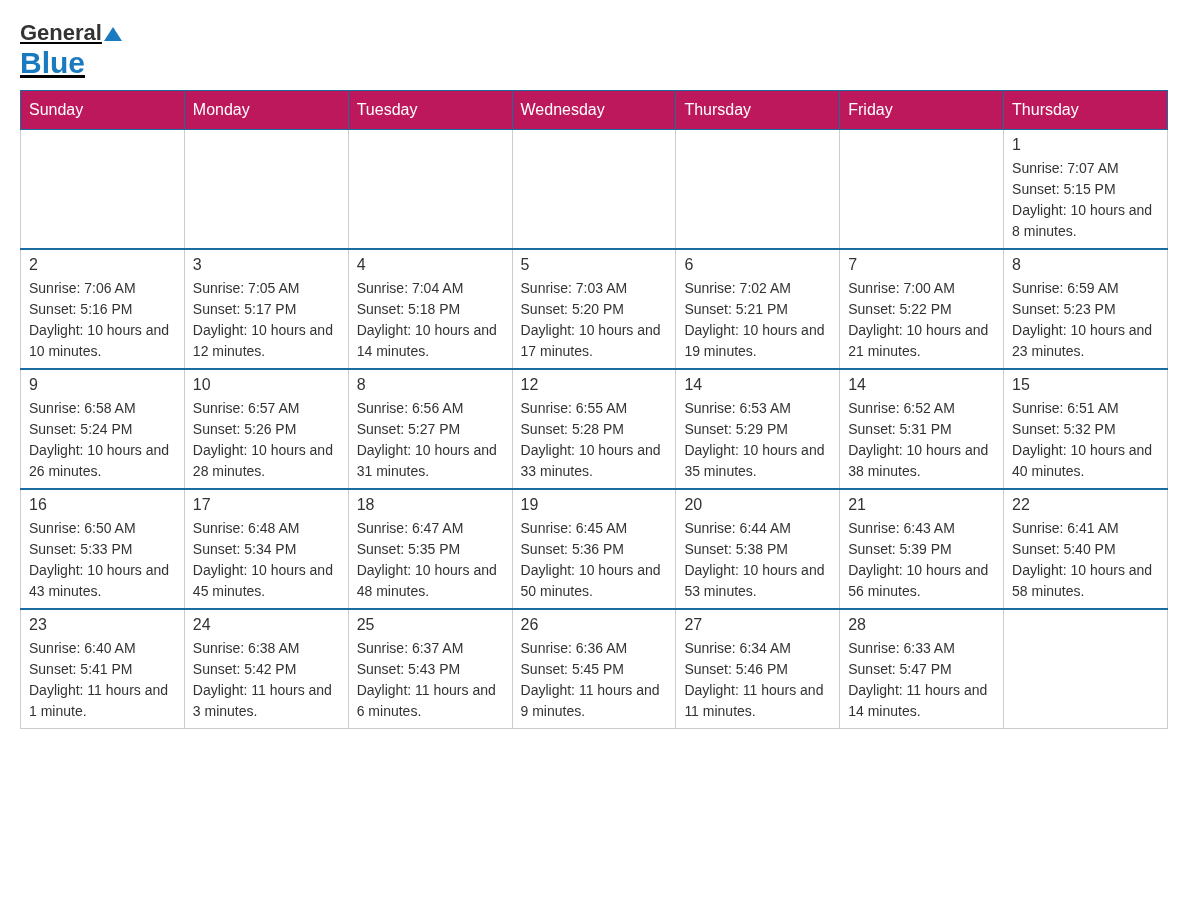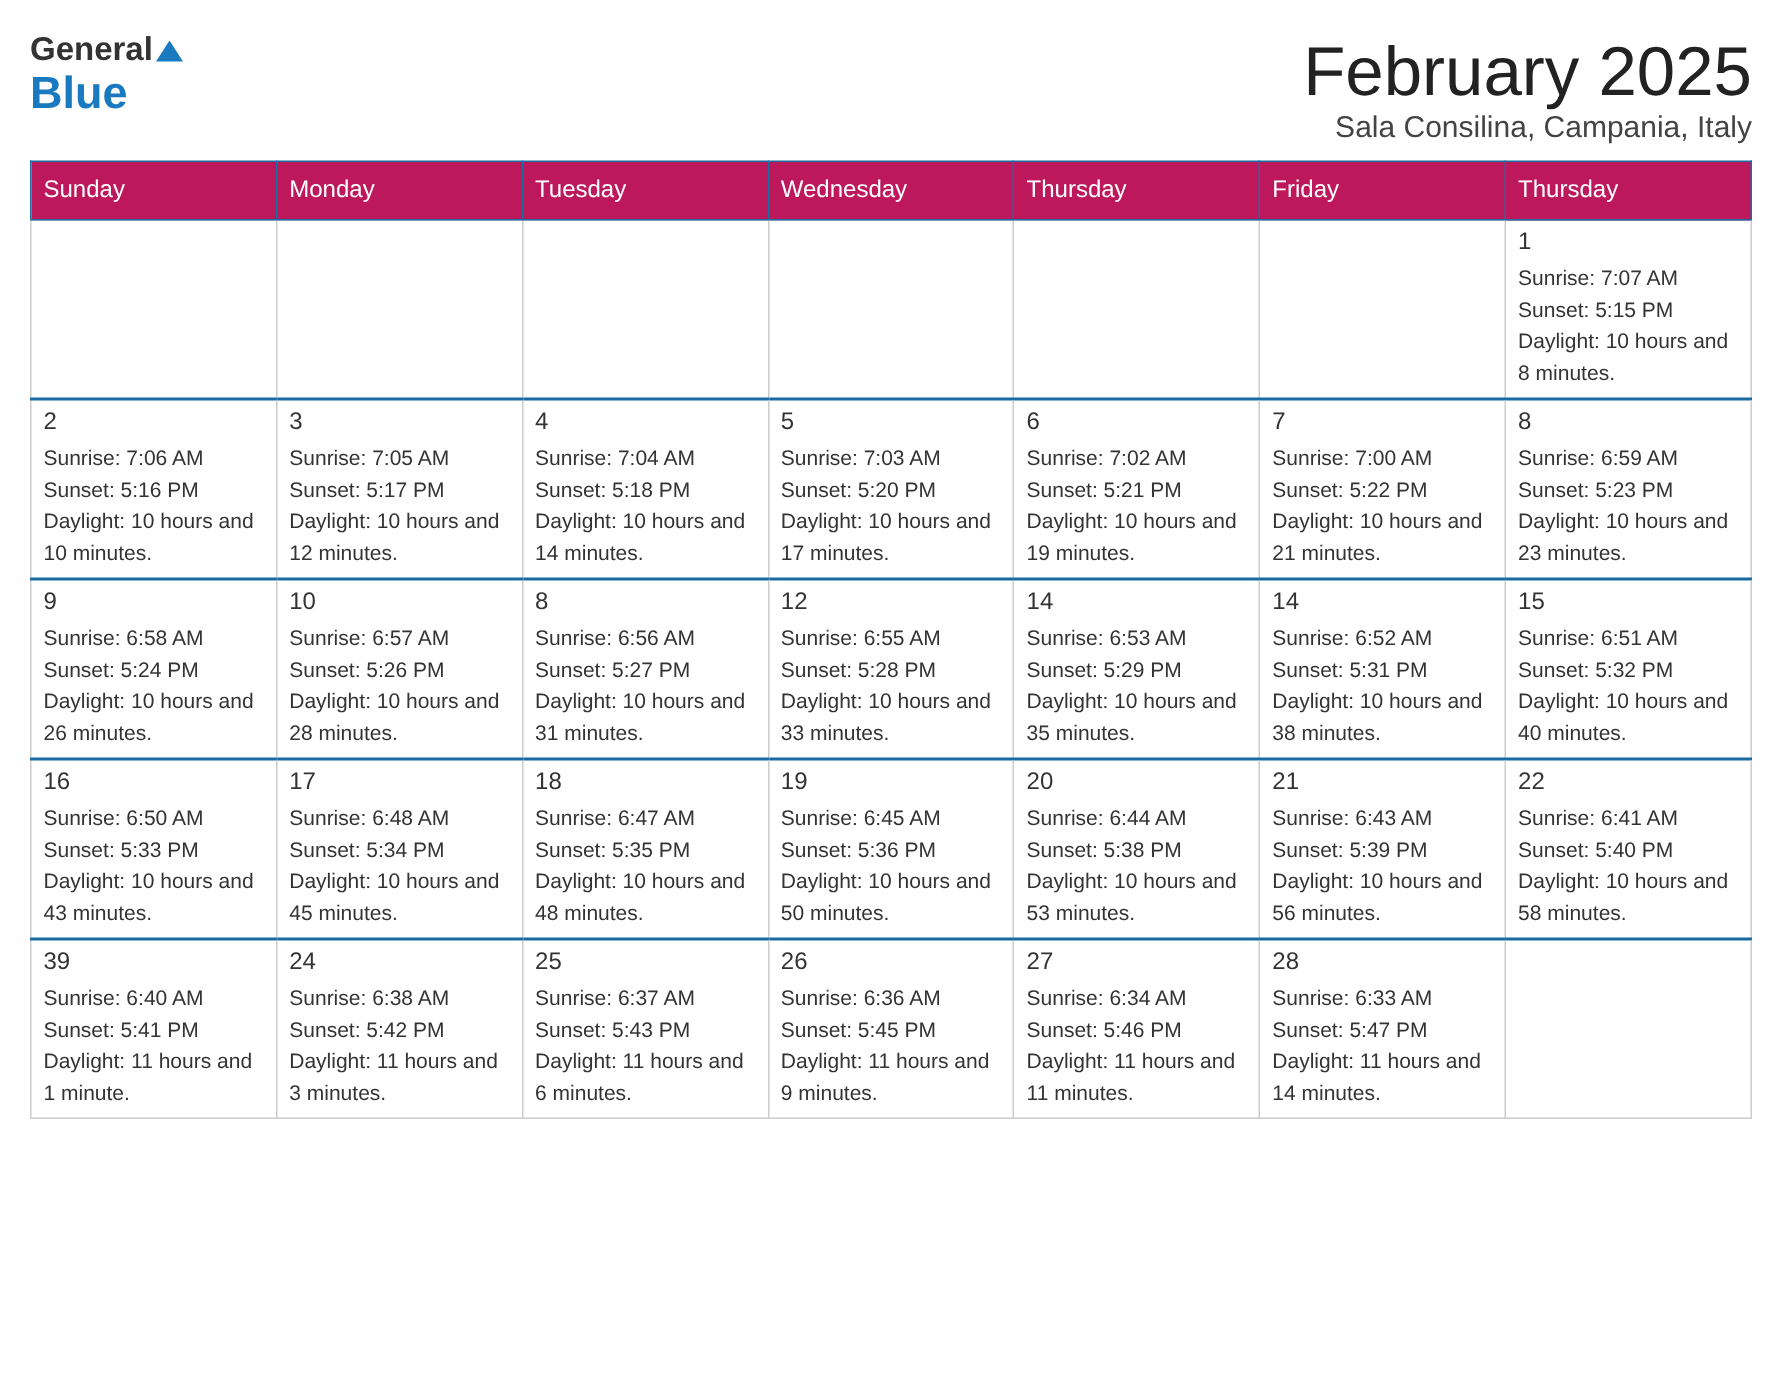--- a/index.html
+++ b/index.html
@@ -8,20 +8,21 @@
       background: #fff;
       padding: 20px;
       width: 1188px;
       min-height: 918px;
     }
     .header {
       display: flex;
       justify-content: space-between;
       align-items: flex-start;
       margin-bottom: 6px;
+      text-decoration: underline;
     }
     .logo {
       display: flex;
       flex-direction: column;
       align-items: flex-start;
     }
     .logo-general {
       font-size: 22px;
       font-weight: bold;
       color: #333;
@@ -92,24 +93,20 @@
 <div class="header">
   <div class="logo">
     <div style="display:flex; align-items:center;">
       <span class="logo-general">General</span>
       <div style="display:flex; flex-direction:column; align-items:center; margin-left:2px;">
         <div style="width:0; height:0; border-left:9px solid transparent; border-right:9px solid transparent; border-bottom:14px solid #1a7abf; margin-bottom:-1px;"></div>
       </div>
     </div>
     <span class="logo-blue">Blue</span>
   </div>
-  <div class="title-block">
-    <div class="month-title">February 2025</div>
-    <div class="location-title">Sala Consilina, Campania, Italy</div>
-  </div>
 </div>
 
 <table class="calendar">
   <thead>
     <tr>
     <th>Sunday</th>
         <th>Monday</th>
         <th>Tuesday</th>
         <th>Wednesday</th>
         <th>Thursday</th>
@@ -215,21 +212,21 @@
           <span class="day-number">21</span>
           <div class="day-info">Sunrise: 6:43 AM<br>Sunset: 5:39 PM<br>Daylight: 10 hours and 56 minutes.</div>
         </td>
         <td>
           <span class="day-number">22</span>
           <div class="day-info">Sunrise: 6:41 AM<br>Sunset: 5:40 PM<br>Daylight: 10 hours and 58 minutes.</div>
         </td>
       </tr>
       <tr class="row-separator">
         <td>
-          <span class="day-number">39</span>
+          <span class="day-number">23</span>
           <div class="day-info">Sunrise: 6:40 AM<br>Sunset: 5:41 PM<br>Daylight: 11 hours and 1 minute.</div>
         </td>
         <td>
           <span class="day-number">24</span>
           <div class="day-info">Sunrise: 6:38 AM<br>Sunset: 5:42 PM<br>Daylight: 11 hours and 3 minutes.</div>
         </td>
         <td>
           <span class="day-number">25</span>
           <div class="day-info">Sunrise: 6:37 AM<br>Sunset: 5:43 PM<br>Daylight: 11 hours and 6 minutes.</div>
         </td>

